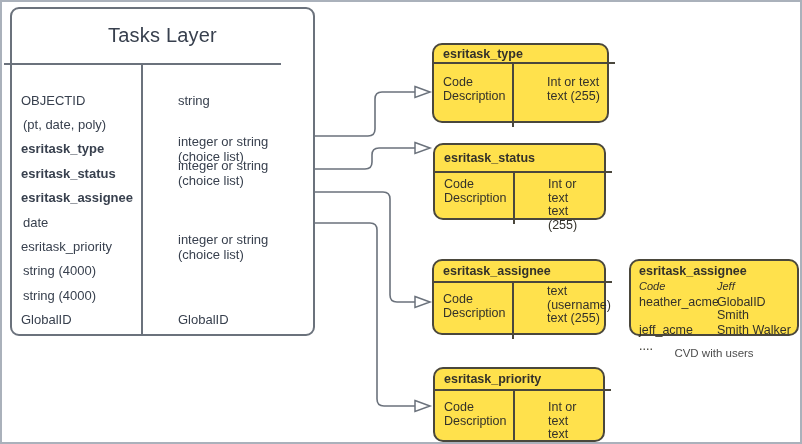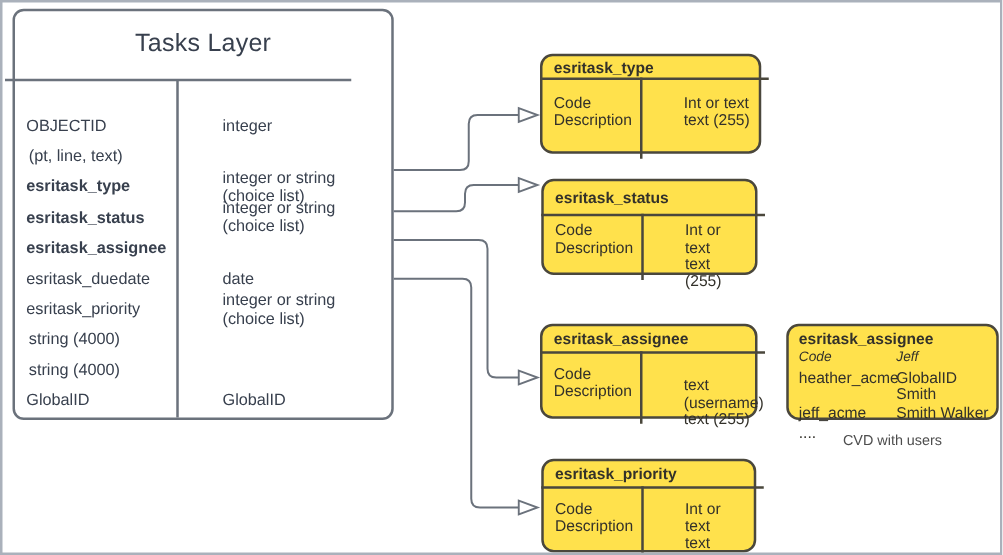--- a/index.html
+++ b/index.html
@@ -78,38 +78,37 @@
     <path class="ah" d="M413 398.5 L428 404 L413 409.5 Z"></path>
   </svg>
 
   <div class="etable">
     <div class="ttl">Tasks Layer</div>
     <div class="hsep"></div>
     <div class="vsep"></div>
     <div class="rows">
       <div class="frow">
           <div class="fname">OBJECTID</div>
-          <div class="ftype">integer</div>
+          <div class="ftype">string</div>
         </div>
       <div class="frow">
-          <div class="ftype">(pt, line, text)</div>
+          <div class="ftype">(pt, date, poly)</div>
         </div>
       <div class="frow b">
           <div class="fname">esritask_type</div>
           <div class="ftype">integer or string (choice list)</div>
         </div>
       <div class="frow b">
           <div class="fname">esritask_status</div>
           <div class="ftype">integer or string (choice list)</div>
         </div>
       <div class="frow b">
           <div class="fname">esritask_assignee</div>
         </div>
       <div class="frow">
-          <div class="fname">esritask_duedate</div>
           <div class="ftype">date</div>
         </div>
       <div class="frow">
           <div class="fname">esritask_priority</div>
           <div class="ftype">integer or string (choice list)</div>
         </div>
       <div class="frow">
           <div class="ftype">string (4000)</div>
         </div>
       <div class="frow">
@@ -136,21 +135,21 @@
     <div class="vdiv" style="top:26px;"></div>
     <div class="bodyL" style="top:33px;"><span>Code</span><br><span>Description</span></div>
     <div class="bodyR" style="top:33px;"><span>Int or text</span><br><span>text (255)</span></div>
   </div>
 
   <div class="ybox" style="left:430px;top:257px;width:174px;height:76px;">
     <div class="bttl" style="height:20px;">esritask_assignee</div>
     <div class="tline" style="top:20px;"></div>
     <div class="vdiv" style="top:20px;"></div>
     <div class="bodyL" style="top:32px;"><span>Code</span><br><span>Description</span></div>
-    <div class="bodyR" style="top:41px;"><span>text  (username)</span><br><span>text (255)</span></div>
+    <div class="bodyR" style="top:24px;"><span>text  (username)</span><br><span>text (255)</span></div>
   </div>
 
   <div class="ybox" style="left:431px;top:365px;width:172px;height:75px;">
     <div class="bttl" style="height:20px;">esritask_priority</div>
     <div class="tline" style="top:20px;"></div>
     <div class="vdiv" style="top:20px;"></div>
     <div class="bodyL" style="top:32px;"><span>Code</span><br><span>Description</span></div>
     <div class="bodyR" style="top:32px;"><span>Int or text</span><br><span>text (255)</span></div>
   </div>
 

